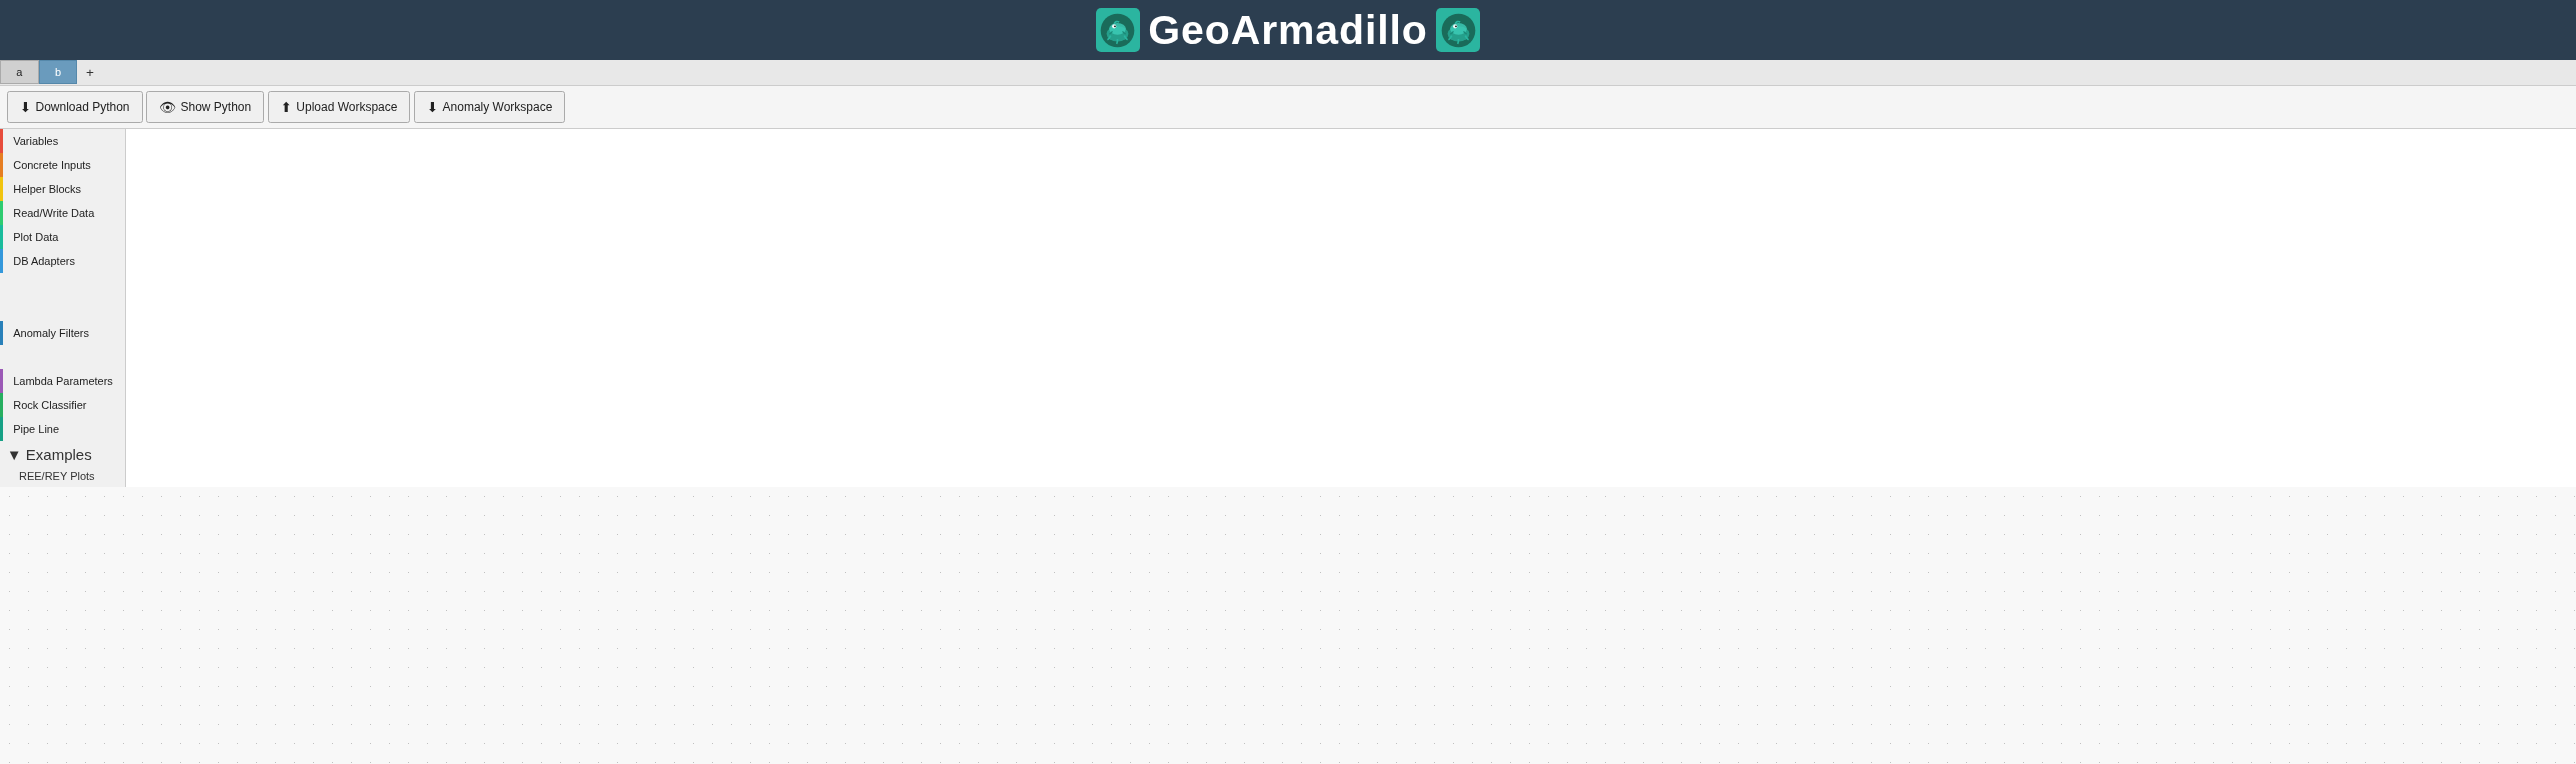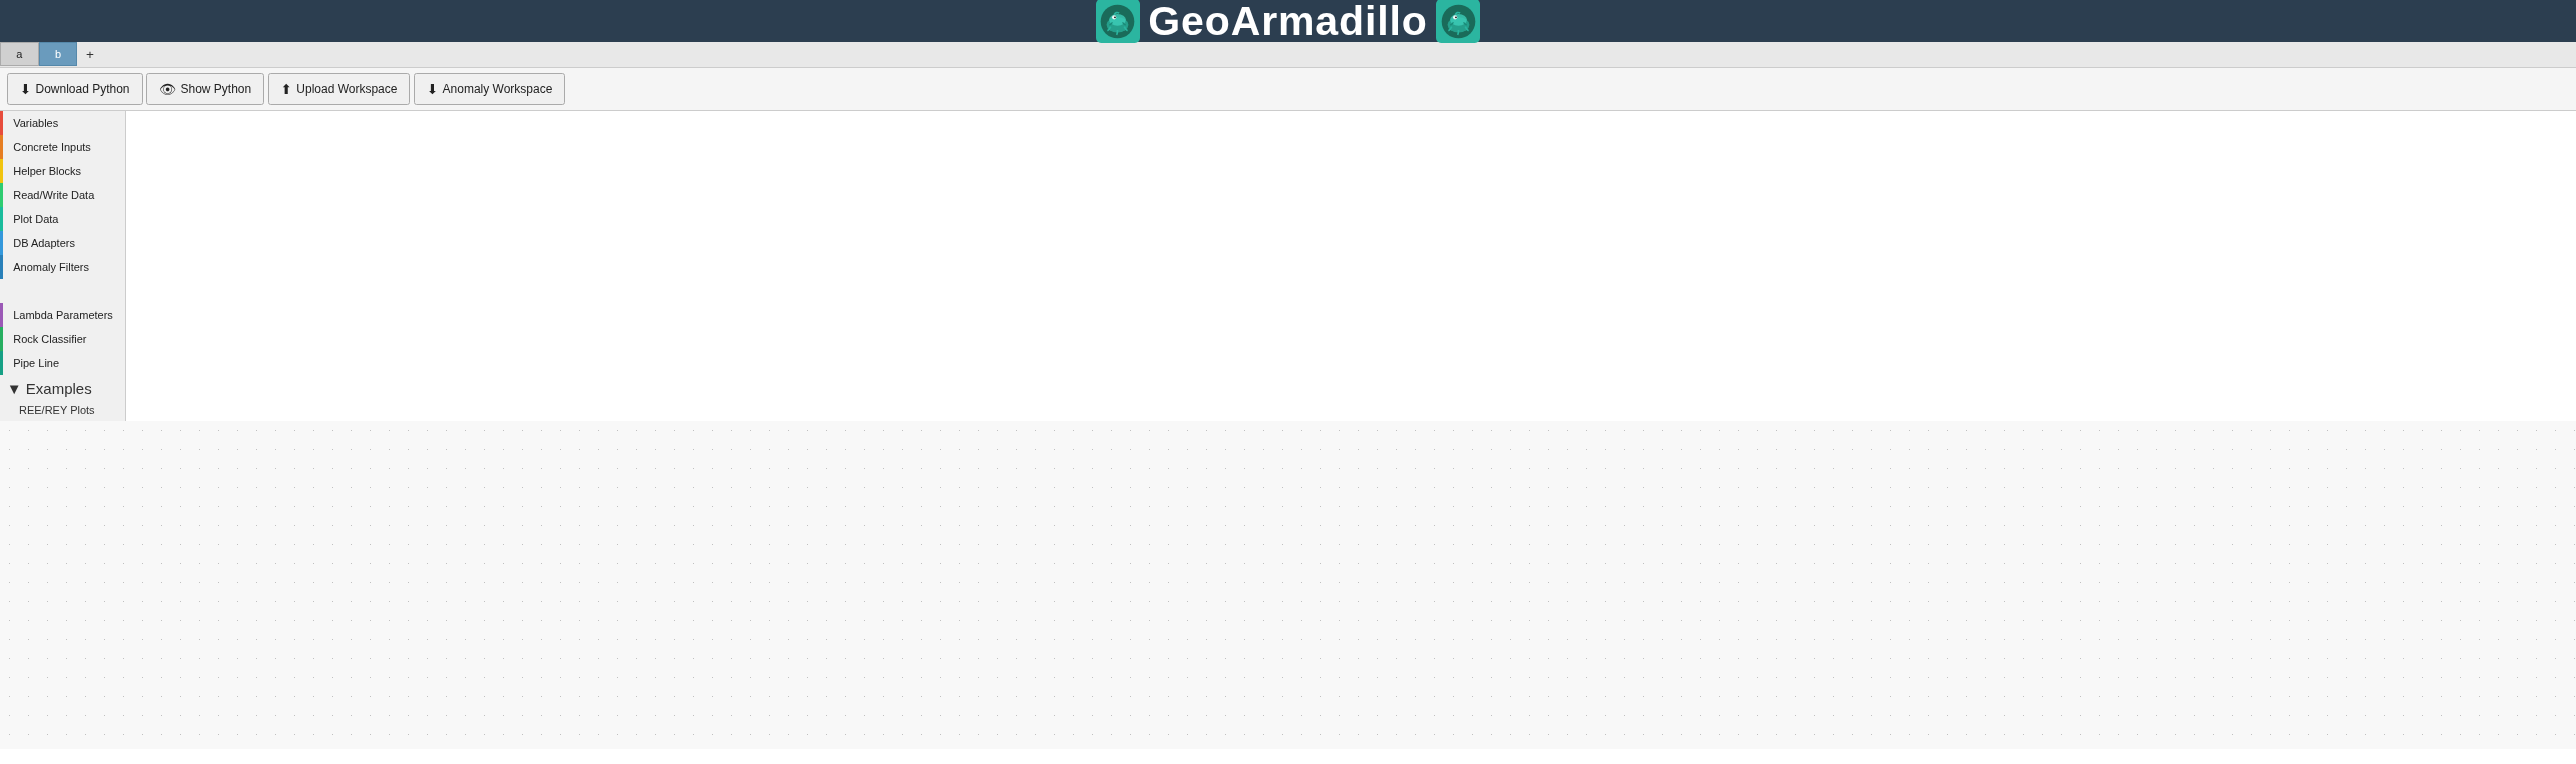--- a/index.html
+++ b/index.html
@@ -16,21 +16,21 @@
       min-height: 765px;
     }
 
     
     .header {
       background: #2c3e50;
       display: flex;
       align-items: center;
       justify-content: center;
       padding: 7px 17px;
-      height: 42px;
+      height: 60px;
       text-align: center;
     }
 
     .header-logo-left {
       width: 44px;
       height: 44px;
       background: #2bb5a0;
       border-radius: 5.1px;
       display: flex;
       align-items: center;
@@ -159,21 +159,21 @@
       color: #222;
       border-left: 3.4px solid transparent;
     }
 
     .sidebar-item.variables { border-left-color: #e74c3c; }
     .sidebar-item.concrete-inputs { border-left-color: #e67e22; }
     .sidebar-item.helper-blocks { border-left-color: #f1c40f; }
     .sidebar-item.read-write { border-left-color: #2ecc71; }
     .sidebar-item.plot-data { border-left-color: #1abc9c; }
     .sidebar-item.db-adapters { border-left-color: #3498db; }
-    .sidebar-item.anomaly-filters { border-left-color: #2980b9; }
+    .sidebar-item.anomaly-filters { border-left-color: #2980b9; margin-top: 48px; }
     .sidebar-item.lambda-params { border-left-color: #9b59b6; margin-top: 24px; }
     .sidebar-item.rock-classifier { border-left-color: #27ae60; }
     .sidebar-item.pipe-line { border-left-color: #16a085; }
 
     .sidebar-section {
       padding: 5.1px 6.8px 3.4px 6.8px;
       font-size: 15px;
       color: #333;
       cursor: pointer;
       display: flex;

